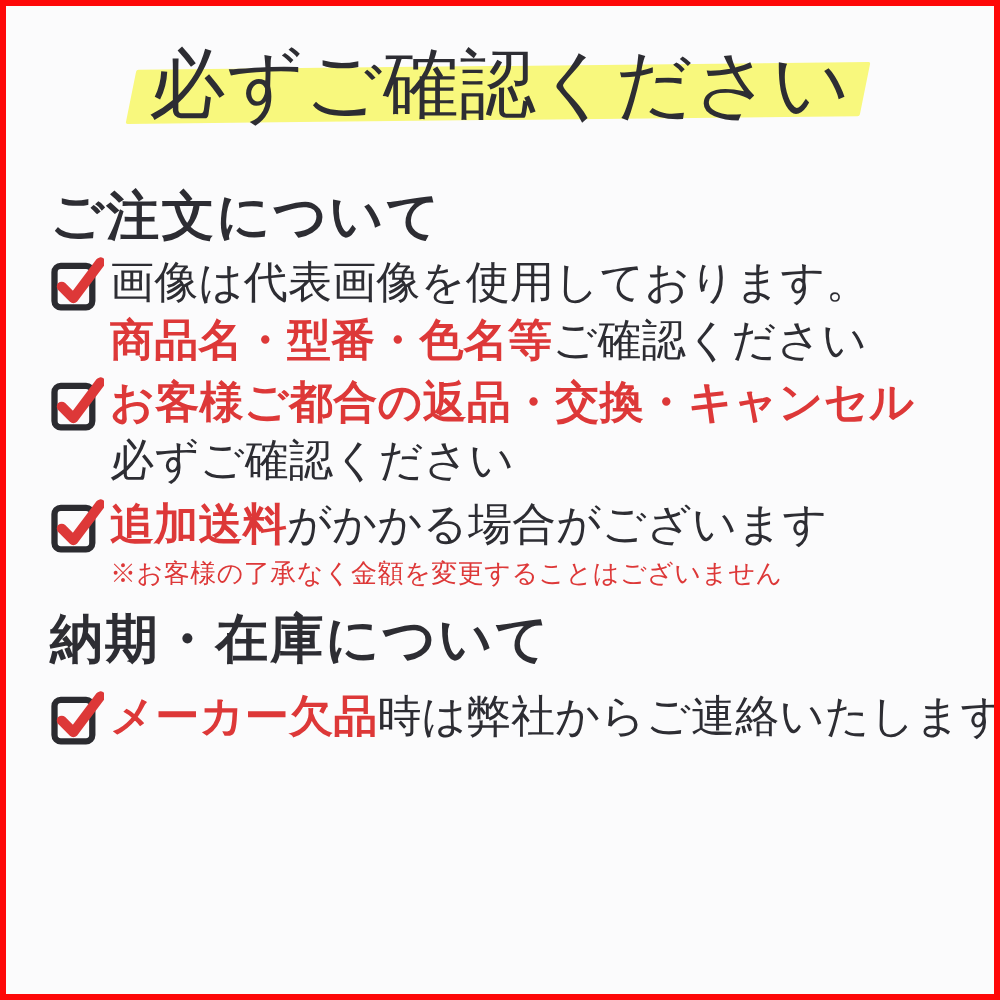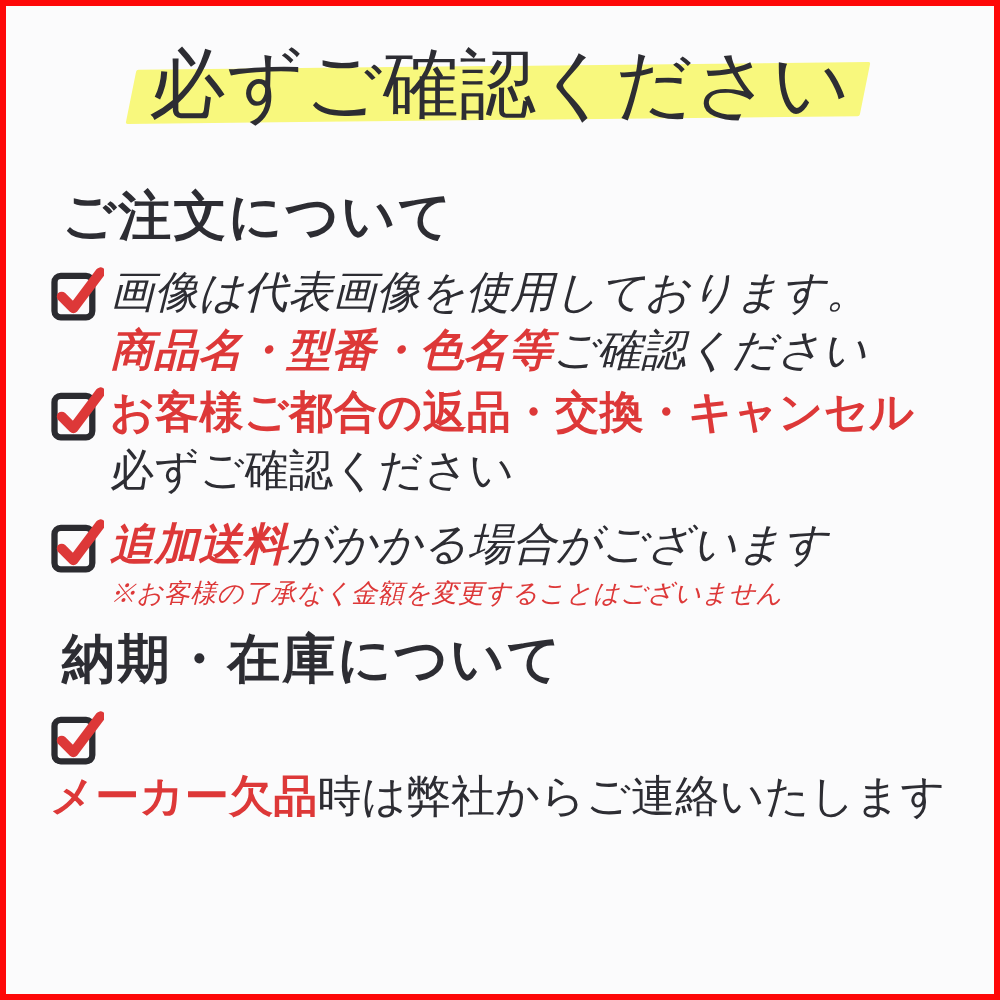--- a/index.html
+++ b/index.html
@@ -27,29 +27,29 @@
   }
   .title .hl{
     position:absolute;left:-18px;right:-14px;top:38px;height:54px;
     background:var(--highlight-yellow);
     transform:rotate(-0.6deg) skewX(-12deg);
     z-index:0;border-radius:2px;
   }
   .title .t{position:relative;z-index:1;}
   .content{padding:0 40px 0 44px;}
   .heading{
-    font-size:53px;font-weight:700;margin:12px;
+    font-size:53px;font-weight:700;margin:0;
     letter-spacing:0.04em;line-height:1.18;color:var(--text-dark);
   }
   .sec-order .heading{margin-top:44px;}
   .sec-stock .heading{margin-top:14px;}
   .item{display:flex;align-items:flex-start;}
-  .mt16{margin-top:16px;font-style:italic;}
+  .mt16{margin-top:6px;}
   .mt20{margin-top:4px;}
-  .mt4{margin-top:4px;flex-direction:column;}
+  .mt4{margin-top:4px;}
   .cb{flex:0 0 54px;width:54px;height:60px;margin-right:6px;margin-top:0;}
   .cb svg{display:block;width:54px;height:60px;}
   .cb rect{stroke:var(--checkbox-dark);}
   .cb path{stroke:var(--accent-red);}
   .lines{font-size:44px;line-height:58px;letter-spacing:0.005em;font-weight:500;}
   .ln{margin:0;white-space:nowrap;}
   .red{color:var(--accent-red);font-weight:700;}
   .dark{color:var(--text-dark);}
   .note{
     font-size:26px;line-height:40px;margin:0;

